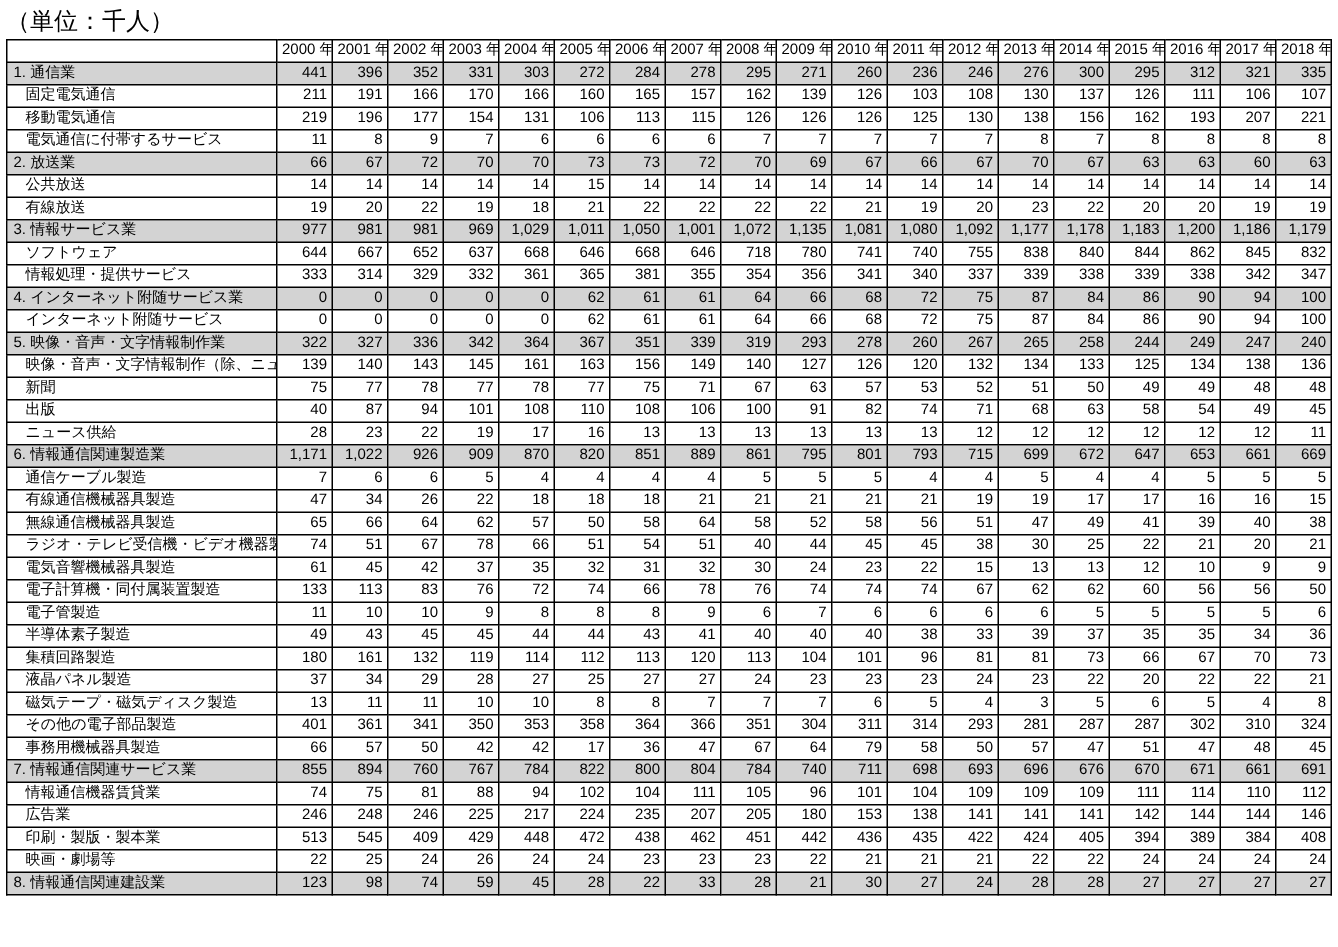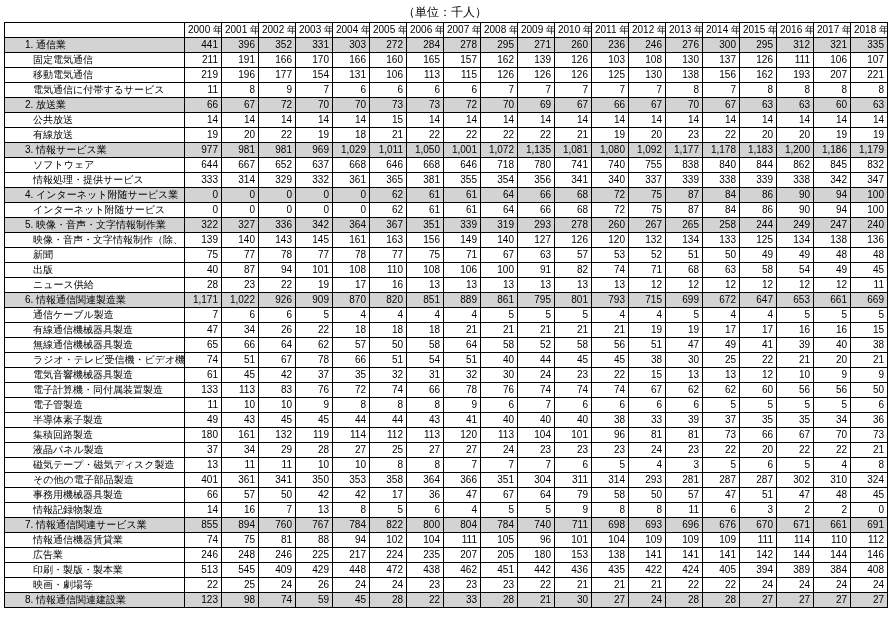--- a/index.html
+++ b/index.html
@@ -1,22 +1,22 @@
 <!DOCTYPE html>
 <html><head>
 <meta charset="utf-8">
 <style>
 body{font-family:"MS PGothic","Hiragino Kaku Gothic Pro",Meiryo,sans-serif;font-size:10px;margin:0;padding:4px;background:#fff;color:#000}
 table{border-collapse:collapse;width:100%;table-layout:fixed}
 th,td{border:1px solid #000;padding:1px 3px;text-align:right;font-weight:normal;height:12px;line-height:12px;overflow:hidden;white-space:nowrap}
 th{text-align:center}
-td.lbl{text-align:left;padding-left:20px}
-td.sub{padding-left:28px}
+td.lbl{text-align:left;padding-left:4px}
+td.sub{padding-left:12px}
 tr.shade td{background:#d3d3d3}
-.unit{text-align:center;font-size:12px;padding:0 2px 1px 0}
+.unit{text-align:left;font-size:16px;padding:0 2px 1px 0}
 col.name{width:180px}
 col.yr{width:37px}
 </style>
 </head>
 <body>
 
 <div class="unit">（単位：千人）</div>
 <table>
 <colgroup>
       <col class="name">
@@ -740,42 +740,20 @@
         <td>79</td>
         <td>58</td>
         <td>50</td>
         <td>57</td>
         <td>47</td>
         <td>51</td>
         <td>47</td>
         <td>48</td>
         <td>45</td>
       </tr>
-      <tr>
-        <td class="lbl sub">情報記録物製造</td>
-        <td>14</td>
-        <td>16</td>
-        <td>7</td>
-        <td>13</td>
-        <td>8</td>
-        <td>5</td>
-        <td>6</td>
-        <td>4</td>
-        <td>5</td>
-        <td>5</td>
-        <td>9</td>
-        <td>8</td>
-        <td>8</td>
-        <td>11</td>
-        <td>6</td>
-        <td>3</td>
-        <td>2</td>
-        <td>2</td>
-        <td>0</td>
-      </tr>
       <tr class="shade">
         <td class="lbl">7.  情報通信関連サービス業</td>
         <td>855</td>
         <td>894</td>
         <td>760</td>
         <td>767</td>
         <td>784</td>
         <td>822</td>
         <td>800</td>
         <td>804</td>

